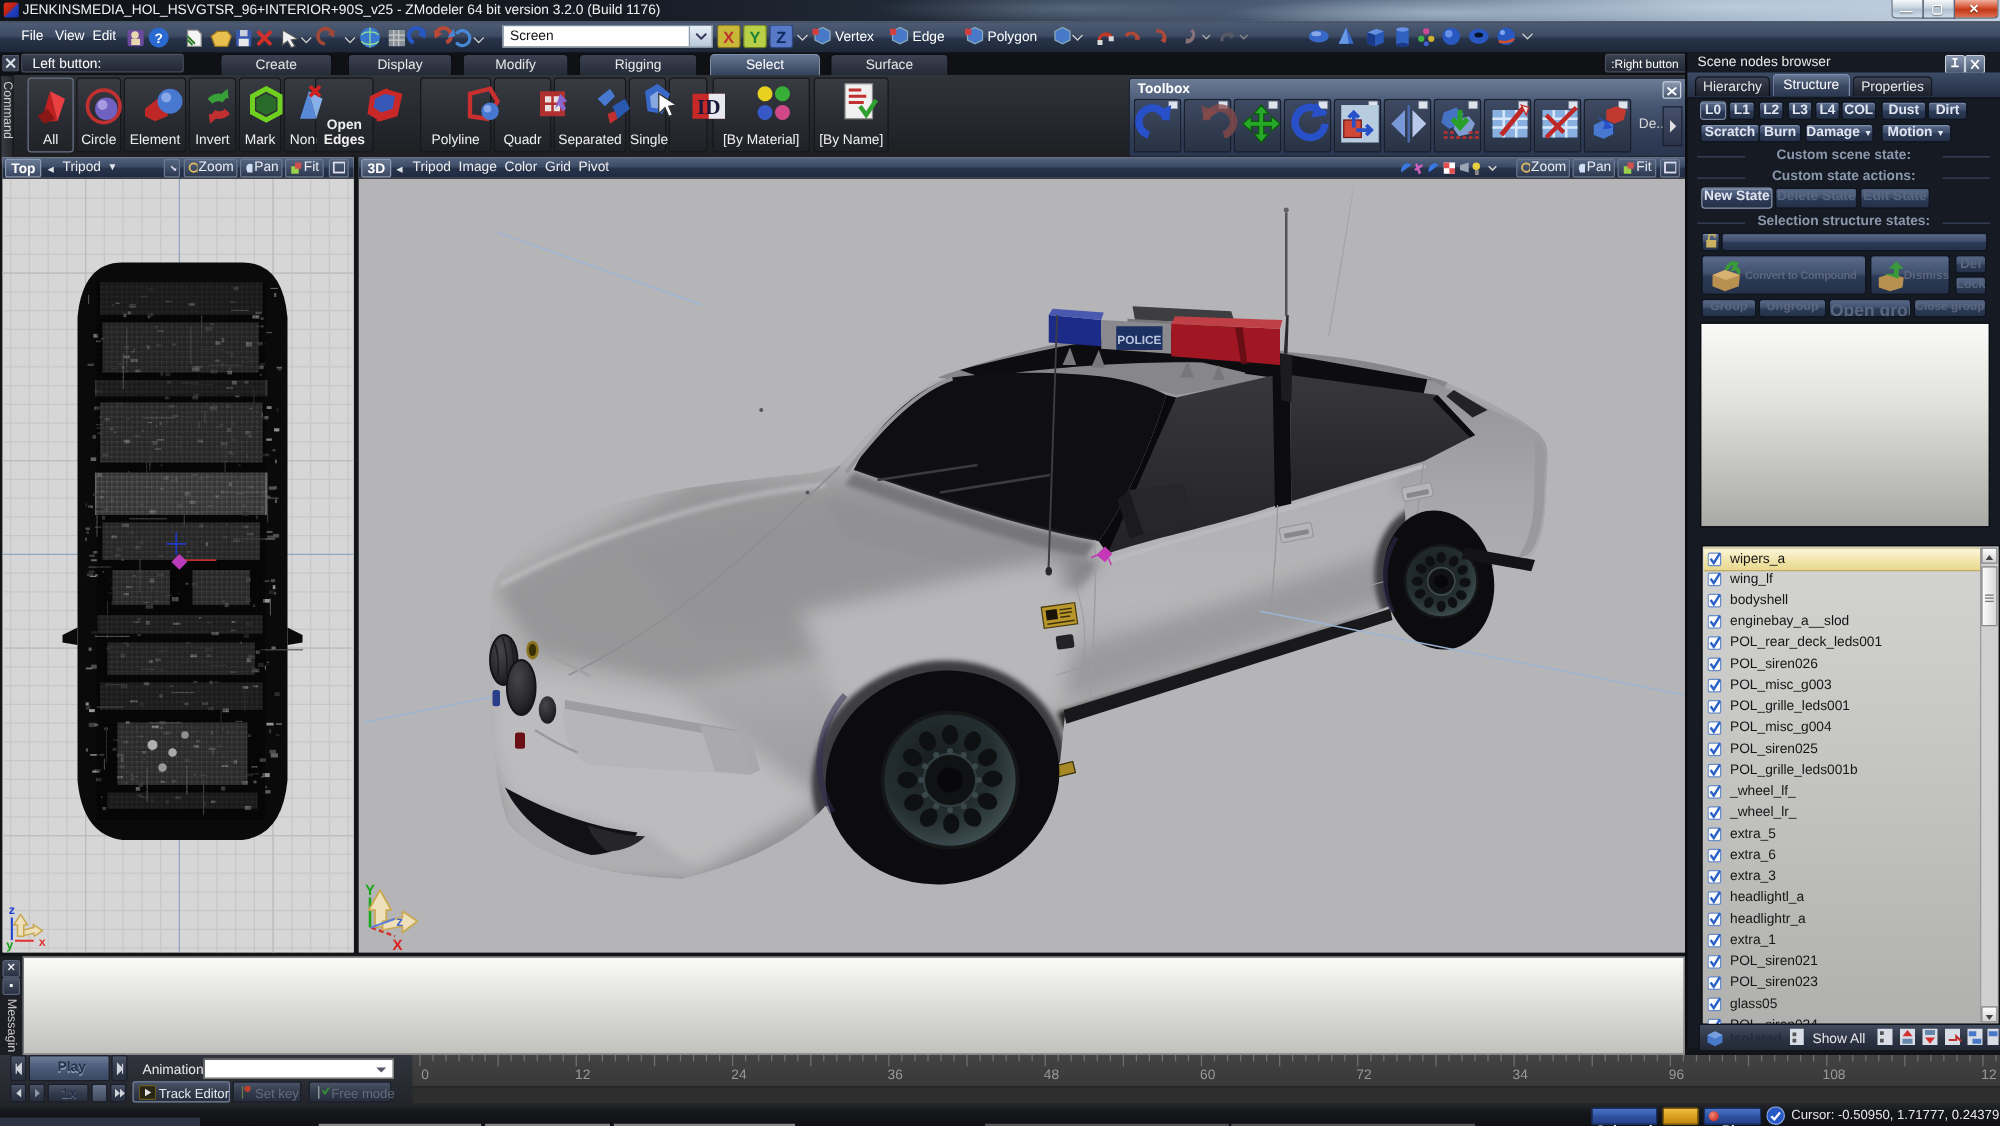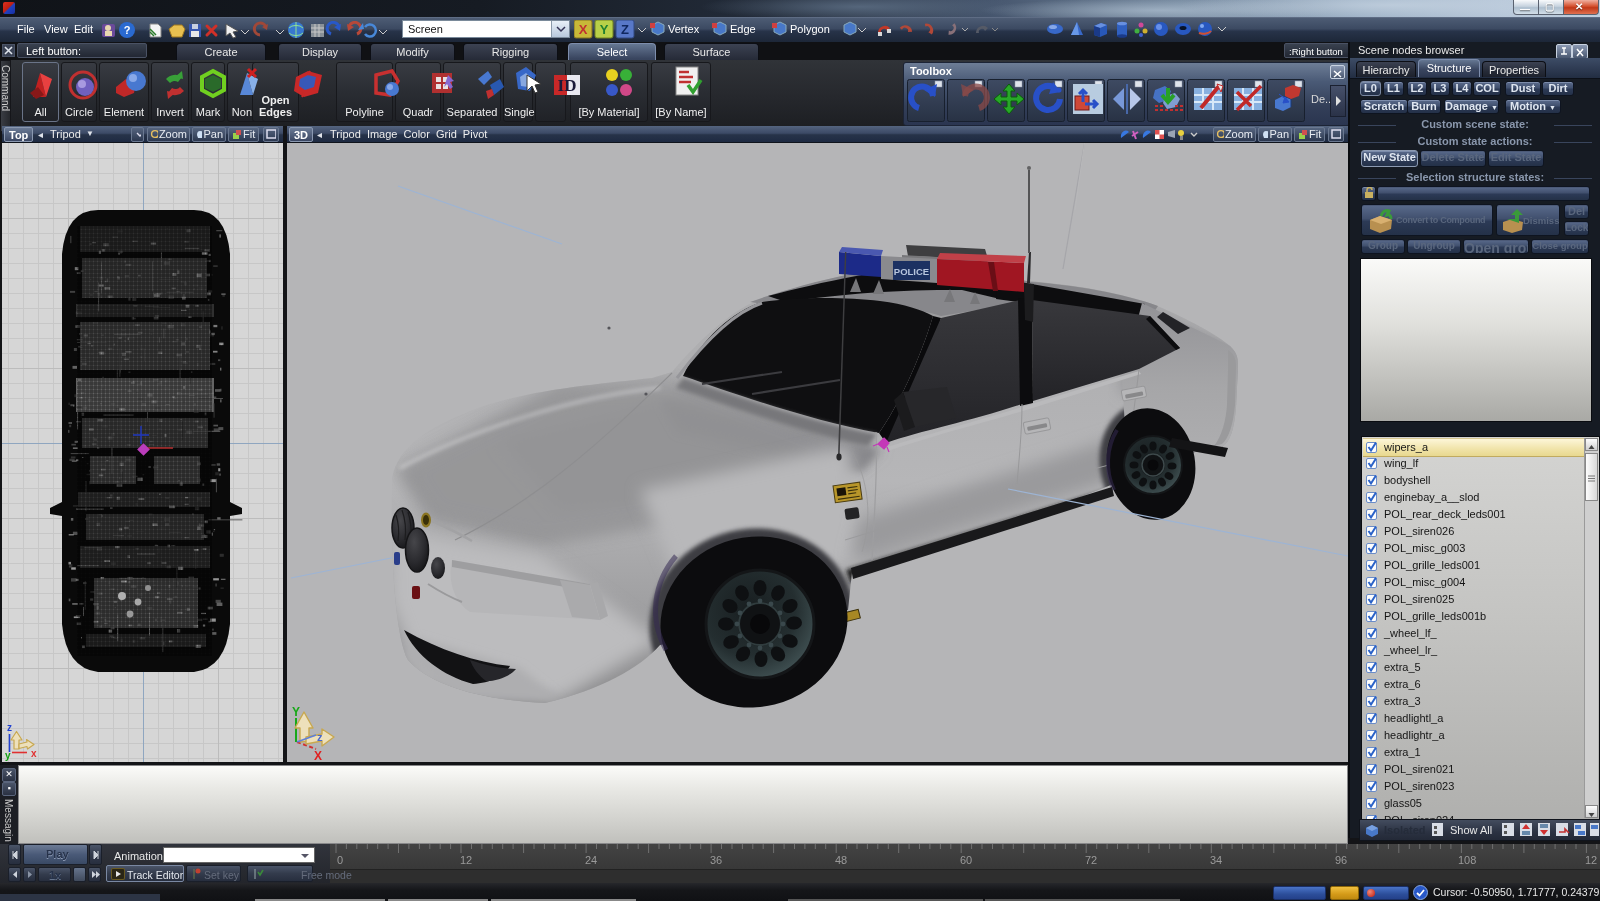--- a/index.html
+++ b/index.html
@@ -52,20 +52,21 @@
 #ruler .num{position:absolute;top:10px;font-size:11px;color:#9a9a9a;}
 .abtn{position:absolute;background:linear-gradient(#4a5468 0%,#333b4c 50%,#272e3e 100%);border:1px solid #1a1f2a;border-radius:2px;box-sizing:border-box;color:#e4e8ee;font-size:11px;}
 .abtn.dis{color:#656c7c;}
 </style></head>
 <body>
 <div class="abs" id="titlebar">
   <div style="position:absolute;left:700px;top:0;width:320px;height:17px;background:radial-gradient(ellipse 160px 14px at 50% 40%, #5e7086cc, #5e708600);"></div>
   <div style="position:absolute;left:980px;top:0;width:360px;height:17px;background:radial-gradient(ellipse 180px 12px at 50% 60%, #aebfd0bb, #aebfd000);"></div>
   <div style="position:absolute;left:1180px;top:0;width:420px;height:17px;background:radial-gradient(ellipse 210px 14px at 50% 30%, #c9d6e3aa, #c9d6e300);"></div>
   <div id="zicon"></div>
+  <div class="ttl">JENKINSMEDIA_HOL_HSVGTSR_96+INTERIOR+90S_v25 - ZModeler 64 bit version 3.2.0 (Build 1176)</div>
   <div class="wbtn" id="wmin"></div>
     <div class="wbtn" id="wmax"></div>
     <div class="wbtn" id="wclose"></div>
   <div class="wg" style="left:1520px;top:4px;">—</div>
   <div class="wg" style="left:1545px;top:1px;">▢</div>
   <div class="wg" style="left:1575px;top:1px;">✕</div>
 </div>
 <div class="abs" id="menubar">
   <span class="menu" style="left:17px;">File</span>
   <span class="menu" style="left:44px;">View</span>
@@ -1592,21 +1593,21 @@
         <path d="M3 1 v10" stroke="#6a7a4a"></path>
         <circle cx="7" cy="3" r="2.5" fill="#c04030"></circle>
       </svg>
     <span style="position:absolute;left:17px;top:3px;font-size:10.5px;white-space:nowrap;">Set key</span>
     </div>
   <div class="abtn dis" style="left:247px;top:21px;width:66px;height:17px;">
     <svg style="position:absolute;left:4px;top:2px;" width="12" height="12">
         <path d="M3 1 v10" stroke="#9aa"></path>
         <path d="M6 4 l2 3 3 -5" stroke="#3a8a3a" fill="none" stroke-width="1.6"></path>
       </svg>
-    <span style="position:absolute;left:17px;top:3px;font-size:10.5px;white-space:nowrap;margin-left:36px;">Free mode</span>
+    <span style="position:absolute;left:17px;top:3px;font-size:10.5px;white-space:nowrap;">Free mode</span>
     </div>
   <div id="ruler">
     <svg width="1270" height="25" style="position:absolute;left:0;top:0;">
       <g stroke="#707070">
           <path id="ticks" d="M6.0 0 V9 M16.4 0 V5 M26.8 0 V5 M37.3 0 V5 M47.7 0 V5 M58.1 0 V5 M68.5 0 V9 M78.9 0 V5 M89.4 0 V5 M99.8 0 V5 M110.2 0 V5 M120.6 0 V5 M131.0 0 V9 M141.5 0 V5 M151.9 0 V5 M162.3 0 V5 M172.7 0 V5 M183.1 0 V5 M193.6 0 V9 M204.0 0 V5 M214.4 0 V5 M224.8 0 V5 M235.2 0 V5 M245.7 0 V5 M256.1 0 V9 M266.5 0 V5 M276.9 0 V5 M287.3 0 V5 M297.8 0 V5 M308.2 0 V5 M318.6 0 V9 M329.0 0 V5 M339.4 0 V5 M349.9 0 V5 M360.3 0 V5 M370.7 0 V5 M381.1 0 V9 M391.5 0 V5 M402.0 0 V5 M412.4 0 V5 M422.8 0 V5 M433.2 0 V5 M443.6 0 V9 M454.1 0 V5 M464.5 0 V5 M474.9 0 V5 M485.3 0 V5 M495.7 0 V5 M506.2 0 V9 M516.6 0 V5 M527.0 0 V5 M537.4 0 V5 M547.8 0 V5 M558.3 0 V5 M568.7 0 V9 M579.1 0 V5 M589.5 0 V5 M599.9 0 V5 M610.4 0 V5 M620.8 0 V5 M631.2 0 V9 M641.6 0 V5 M652.0 0 V5 M662.5 0 V5 M672.9 0 V5 M683.3 0 V5 M693.7 0 V9 M704.1 0 V5 M714.6 0 V5 M725.0 0 V5 M735.4 0 V5 M745.8 0 V5 M756.2 0 V9 M766.7 0 V5 M777.1 0 V5 M787.5 0 V5 M797.9 0 V5 M808.3 0 V5 M818.8 0 V9 M829.2 0 V5 M839.6 0 V5 M850.0 0 V5 M860.4 0 V5 M870.9 0 V5 M881.3 0 V9 M891.7 0 V5 M902.1 0 V5 M912.5 0 V5 M923.0 0 V5 M933.4 0 V5 M943.8 0 V9 M954.2 0 V5 M964.6 0 V5 M975.1 0 V5 M985.5 0 V5 M995.9 0 V5 M1006.3 0 V9 M1016.7 0 V5 M1027.2 0 V5 M1037.6 0 V5 M1048.0 0 V5 M1058.4 0 V5 M1068.8 0 V9 M1079.3 0 V5 M1089.7 0 V5 M1100.1 0 V5 M1110.5 0 V5 M1120.9 0 V5 M1131.4 0 V9 M1141.8 0 V5 M1152.2 0 V5 M1162.6 0 V5 M1173.0 0 V5 M1183.5 0 V5 M1193.9 0 V9 M1204.3 0 V5 M1214.7 0 V5 M1225.1 0 V5 M1235.6 0 V5 M1246.0 0 V5 M1256.4 0 V9 M1266.8 0 V5 "></path>
         </g>
     </svg>
     <span class="num" style="left:7px;">0</span>
       <span class="num" style="left:130px;">12</span>
       <span class="num" style="left:255px;">24</span>

